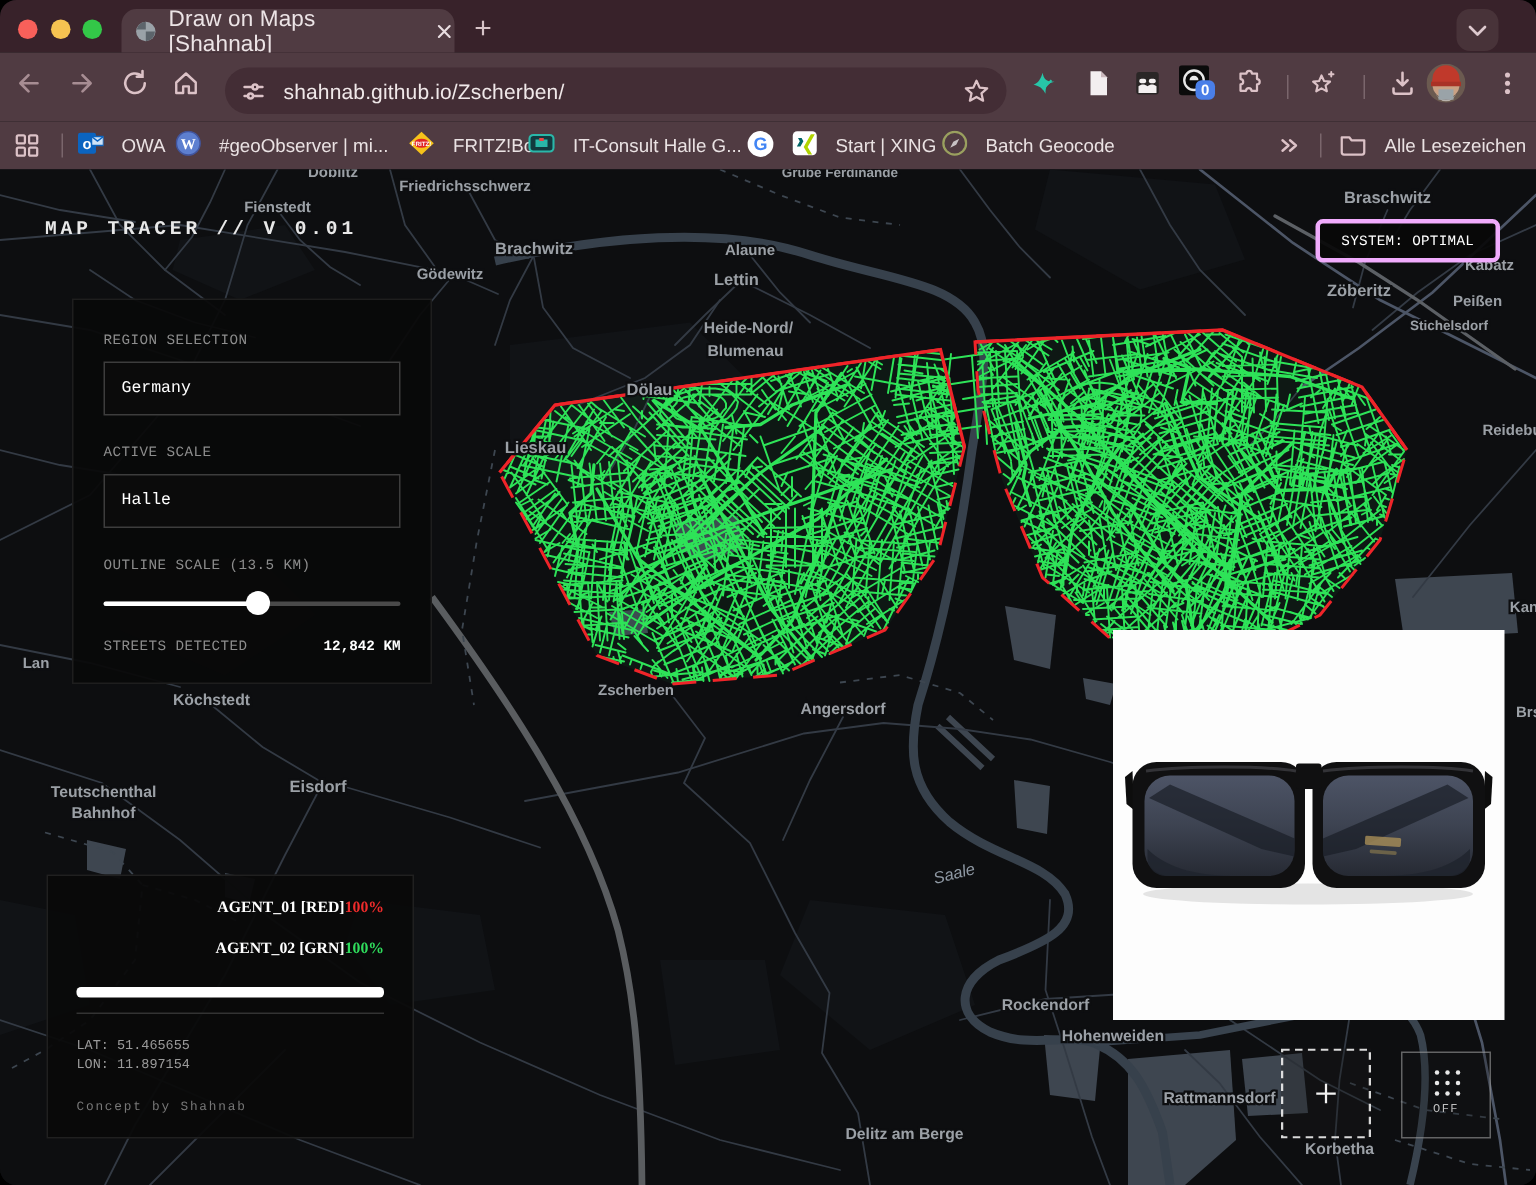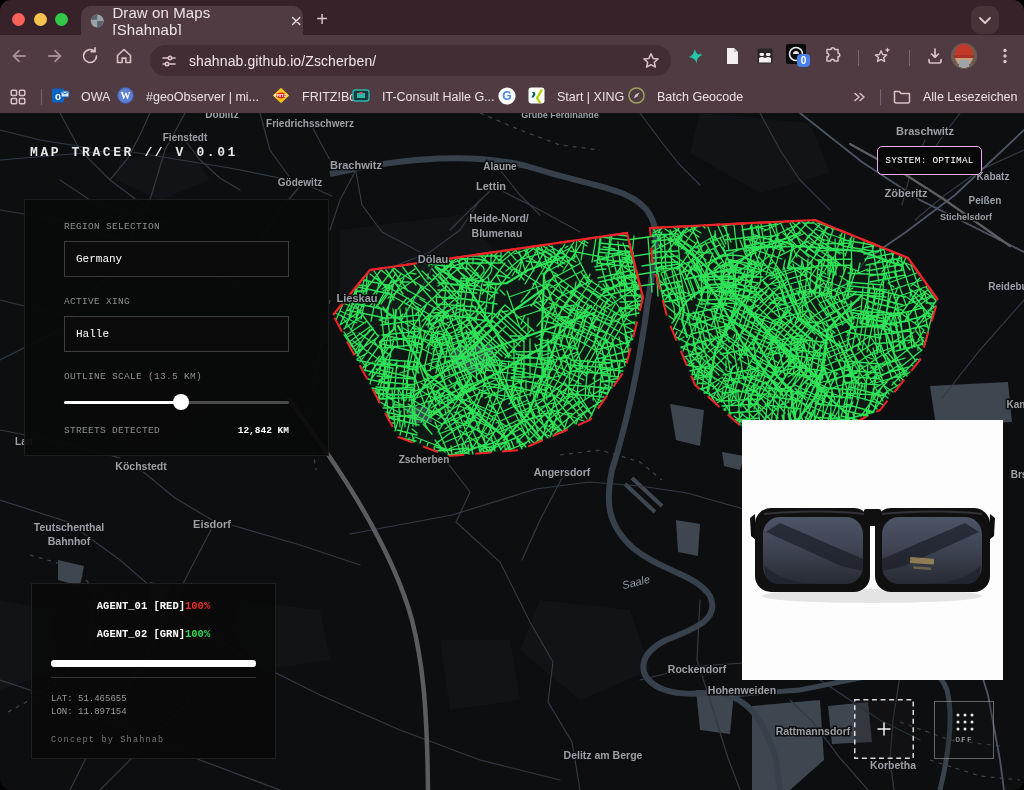--- a/index.html
+++ b/index.html
@@ -18,32 +18,32 @@
 #omnibox .url{color:#f0e8e9;font-size:14px;margin-left:10px;letter-spacing:.1px}
 
 #bmbar{position:absolute;left:0;top:81px;width:1024px;height:32px;background:#503b42}
 .bm{position:absolute;top:0;height:32px;display:flex;align-items:center;color:#eae2e3;font-size:12.5px;white-space:nowrap}
 .bm svg,.bm .ic{margin-right:6px}
 .vsep{position:absolute;top:8px;width:1px;height:16px;background:#7a666c}
 
 #content{position:absolute;left:0;top:113px;width:1024px;height:677px;background:#0d0e10}
 #content svg.map{position:absolute;left:0;top:0}
 #apptitle{position:absolute;left:30px;top:32px;color:#e8e8e8;font-size:13px;letter-spacing:2.6px;font-family:"Liberation Mono",monospace;font-weight:700}
-#sysbox{position:absolute;left:877px;top:33px;width:105px;height:29px;background:rgba(8,8,8,.92);border:1px solid #f0abfc;border-radius:5px;color:#fff;font-size:9.5px;letter-spacing:0.2px;font-family:"Liberation Mono",monospace;display:flex;align-items:center;justify-content:center}
-#panel{position:absolute;left:24px;top:86px;width:305px;height:257px;background:rgba(9,9,9,.93);border:1px solid #1e1e1e;padding:21px 39px}
+#sysbox{position:absolute;left:877px;top:33px;width:123px;height:29px;background:rgba(8,8,8,.92);border:3px solid #f0abfc;border-radius:5px;color:#fff;font-size:9.5px;letter-spacing:0.2px;font-family:"Liberation Mono",monospace;display:flex;align-items:center;justify-content:center}
+#panel{position:absolute;left:48px;top:86px;width:240px;height:257px;background:rgba(9,9,9,.93);border:1px solid #1e1e1e;padding:21px 20px}
 #panel .lbl{color:#8d8d8d;font-size:9.5px;letter-spacing:0.3px;font-family:"Liberation Mono",monospace}
 #panel .inp{margin:9px 0 19px;height:36px;border:1px solid #3d3d3d;background:#0b0b0b;color:#fff;font-size:11px;font-family:"Liberation Mono",monospace;display:flex;align-items:center;padding-left:11px}
 #slider{position:relative;margin:12px 0 15px;height:16px}
 #slider .trk{position:absolute;left:0;top:7px;width:100%;height:3px;background:#4a4a4a;border-radius:2px}
 #slider .fil{position:absolute;left:0;top:7px;width:52%;height:3px;background:#fff;border-radius:2px}
 #slider .th{position:absolute;left:52%;top:0;width:16px;height:16px;border-radius:50%;background:#fff;transform:translateX(-8px)}
 #panel .foot{display:flex;justify-content:space-between;align-items:center}
 #panel .foot .v{color:#fff;font-size:9.5px;font-weight:700;font-family:"Liberation Mono",monospace}
 #agents{position:absolute;left:31px;top:470px;width:245px;height:176px;background:rgba(9,9,9,.95);border:1px solid #202020;padding:16px 19px}
-#agents .row{display:flex;justify-content:center;font-family:Liberation Mono, monospace;font-size:10.5px;font-weight:700;color:#fff;margin-bottom:16px}
+#agents .row{display:flex;justify-content:flex-end;font-family:Liberation Serif, serif;font-size:10.5px;font-weight:700;color:#fff;margin-bottom:16px}
 #agents .bar{margin-top:20px;width:100%;height:7px;border-radius:3px;background:#fff}
 #agents hr{border:none;border-top:1px solid #333;margin:10px 0 11px}
 #agents .geo{margin-top:15px;color:#9a9a9a;font-size:9px;font-family:"Liberation Mono",monospace;line-height:12.5px}
 #agents .cc{margin-top:17px;color:#787878;font-size:8.5px;letter-spacing:1.2px;font-family:"Liberation Mono",monospace}
 #photo{position:absolute;left:742px;top:307px;width:261px;height:260px;background:#fdfdfd}
 #btnplus{position:absolute;left:854px;top:586px;width:60px;height:60px;background:rgba(28,28,28,.3)}
 #btnoff{position:absolute;left:934px;top:588px;width:60px;height:58px;border:1px solid rgba(170,170,170,.55);background:rgba(22,22,22,.25)}
 #btnoff .off{position:absolute;left:0;top:33px;width:100%;text-align:center;color:#bdbdbd;font-size:8px;letter-spacing:1px;font-family:"Liberation Mono",monospace}
 </style></head><body>
 <div id="win">
@@ -324,21 +324,21 @@
         <text x="1016" y="408" font-size="10" font-weight="bold" fill="#9ba0a6" text-anchor="middle" style="paint-order:stroke;stroke:#0d0e10;stroke-width:3px" font-family="Liberation Sans, sans-serif">Kan</text>
         <text x="1019" y="478" font-size="10" font-weight="bold" fill="#9ba0a6" text-anchor="middle" style="paint-order:stroke;stroke:#0d0e10;stroke-width:3px" font-family="Liberation Sans, sans-serif">Brs</text>
         <text x="560" y="118" font-size="9" font-weight="bold" fill="#9ba0a6" text-anchor="middle" style="paint-order:stroke;stroke:#0d0e10;stroke-width:3px" font-family="Liberation Sans, sans-serif">Grube Ferdinande</text>
         <text x="636" y="586" font-size="11" font-style="italic" fill="#8f99a4" text-anchor="middle" transform="rotate(-14 636 582)" font-family="Liberation Sans, sans-serif">Saale</text>
       </svg>
       <div id="apptitle">MAP TRACER // V 0.01</div>
       <div id="sysbox">SYSTEM: OPTIMAL</div>
       <div id="panel">
 <div class="lbl">REGION SELECTION</div>
 <div class="inp">Germany</div>
-<div class="lbl">ACTIVE XING</div>
+<div class="lbl">ACTIVE SCALE</div>
 <div class="inp">Halle</div>
 <div class="lbl">OUTLINE SCALE (13.5 KM)</div>
 <div id="slider">
           <div class="trk"></div>
           <div class="fil"></div>
           <div class="th"></div>
         </div>
 <div class="foot">
           <span class="lbl">STREETS DETECTED</span>
           <span class="v">12,842 KM</span>

